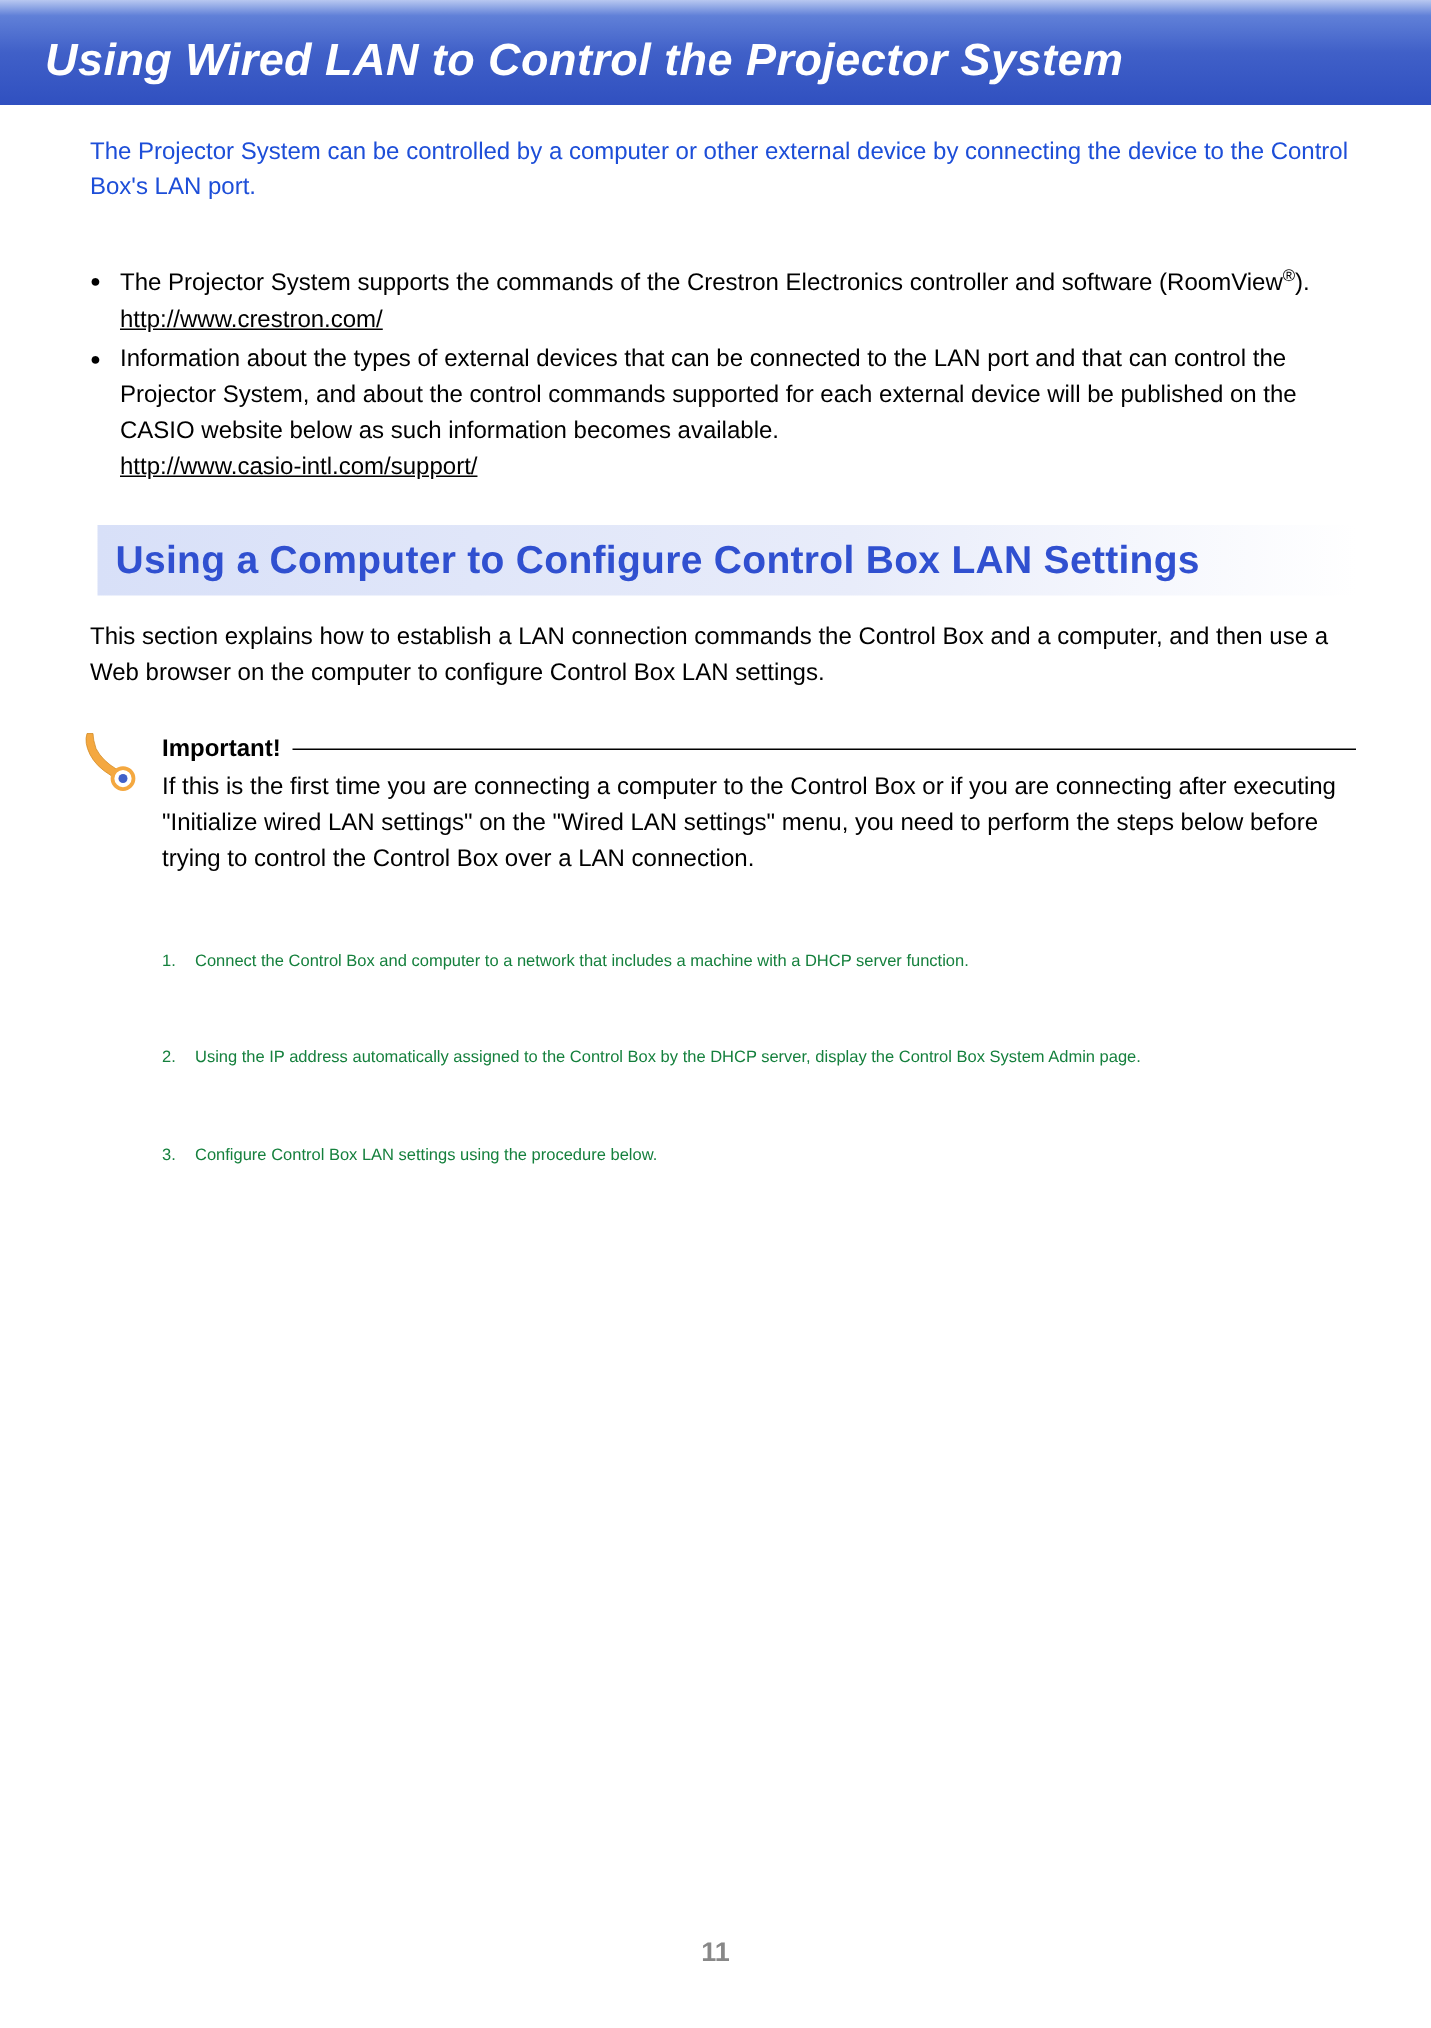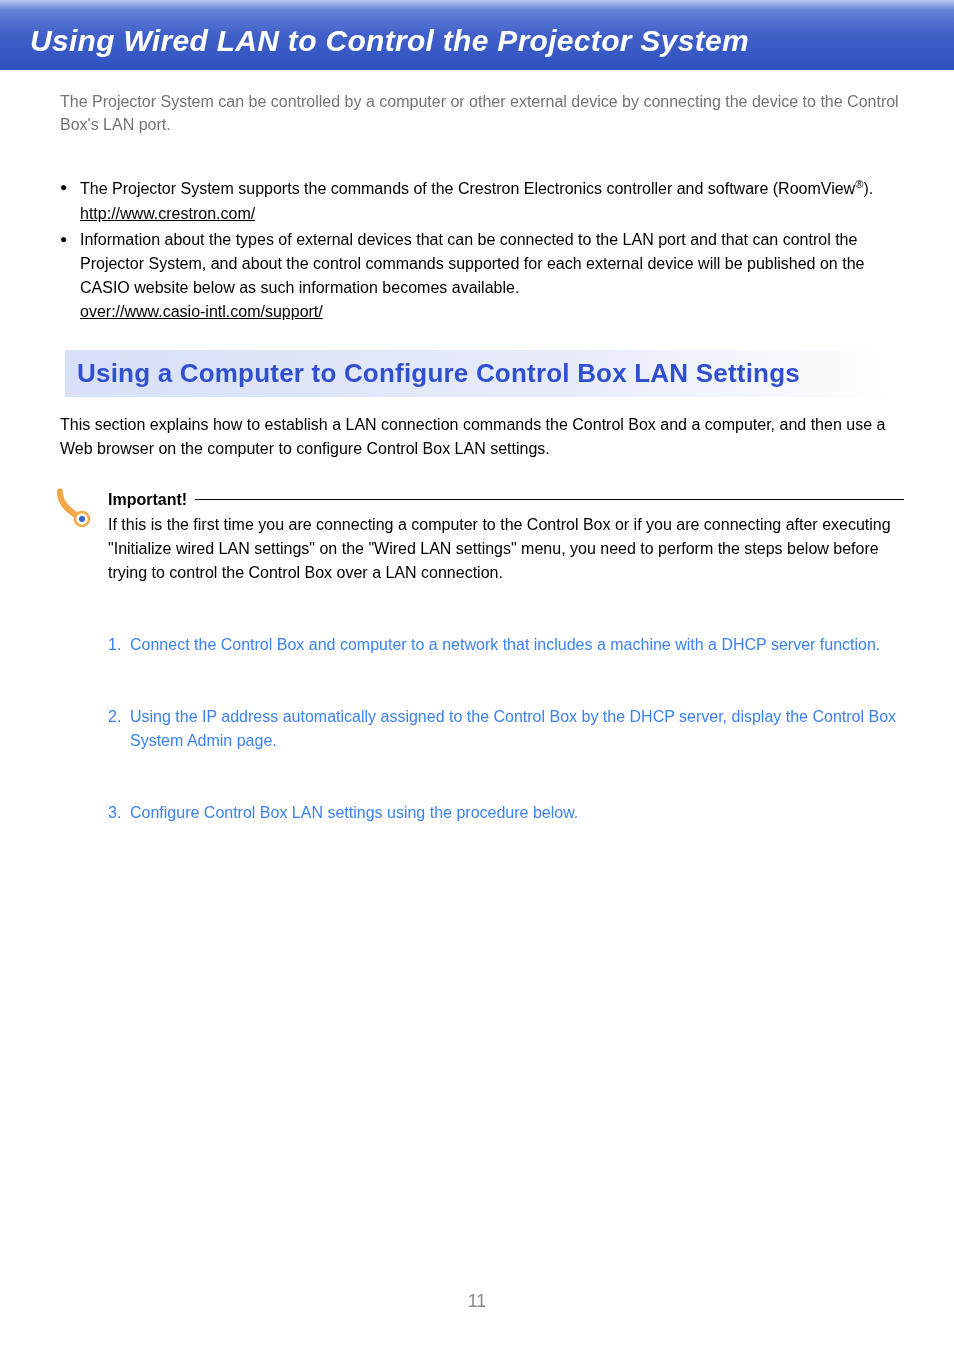--- a/index.html
+++ b/index.html
@@ -23,21 +23,21 @@
       font-weight: bold;
       font-style: italic;
       letter-spacing: 0.3px;
     }
     .content {
       padding: 20px 50px 0 60px;
     }
     .intro-text {
       font-size: 16px;
       line-height: 1.45;
-      color: #737373;
+      color: #1d4ed8;
       margin-bottom: 25px;
     }
     .section-header {
       background: linear-gradient(to right, #d8e0f8 0%, #e8ecfa 60%, #ffffff 100%);
       padding: 8px 12px;
       margin-left: 5px;
       margin-bottom: 16px;
     }
     .section-header-text {
       font-size: 26px;
@@ -110,39 +110,39 @@
       margin-bottom: 8px;
     }
     .numbered-list {
       list-style: none;
       counter-reset: item;
     }
     .numbered-list li {
       counter-increment: item;
       position: relative;
       padding-left: 22px;
-      font-size: 16px;
-      line-height: 1.5;
-      color: #3b82f6;
+      font-size: 11px;
+      line-height: 1.5;
+      color: #15803d;
       margin-bottom: 4px;
       margin-top: 48px;
     }
     .numbered-list li::before {
       content: counter(item) ".";
       position: absolute;
       left: 0;
     }
     .page-number {
       position: absolute;
       bottom: 40px;
       left: 0;
       width: 100%;
       text-align: center;
       font-size: 18px;
-      font-weight: normal;
+      font-weight: bold;
       color: #888;
       margin-top: 44px;
     }
     sup {
       font-size: 0.7em;
       vertical-align: super;
     }
   </style>
 </head>
 <body>
@@ -158,21 +158,21 @@
 
   <ul class="bullet-list">
     <li>
       <span>The Projector System supports the commands of the Crestron Electronics controller and software (RoomView</span><sup>®</sup><span>).</span>
       <br>
       <a class="link">http://www.crestron.com/</a>
     </li>
     <li>
       <span>Information about the types of external devices that can be connected to the LAN port and that can control the Projector System, and about the control commands supported for each external device will be published on the CASIO website below as such information becomes available.</span>
       <br>
-      <a class="link">over://www.casio-intl.com/support/</a>
+      <a class="link">http://www.casio-intl.com/support/</a>
     </li>
   </ul>
 
   <div class="section-header">
     <span class="section-header-text">Using a Computer to Configure Control Box LAN Settings</span>
   </div>
 
   <p class="section-intro">This section explains how to establish a LAN connection commands the Control Box and a computer, and then use a Web browser on the computer to configure Control Box LAN settings.</p>
 
   <div class="important-box">

